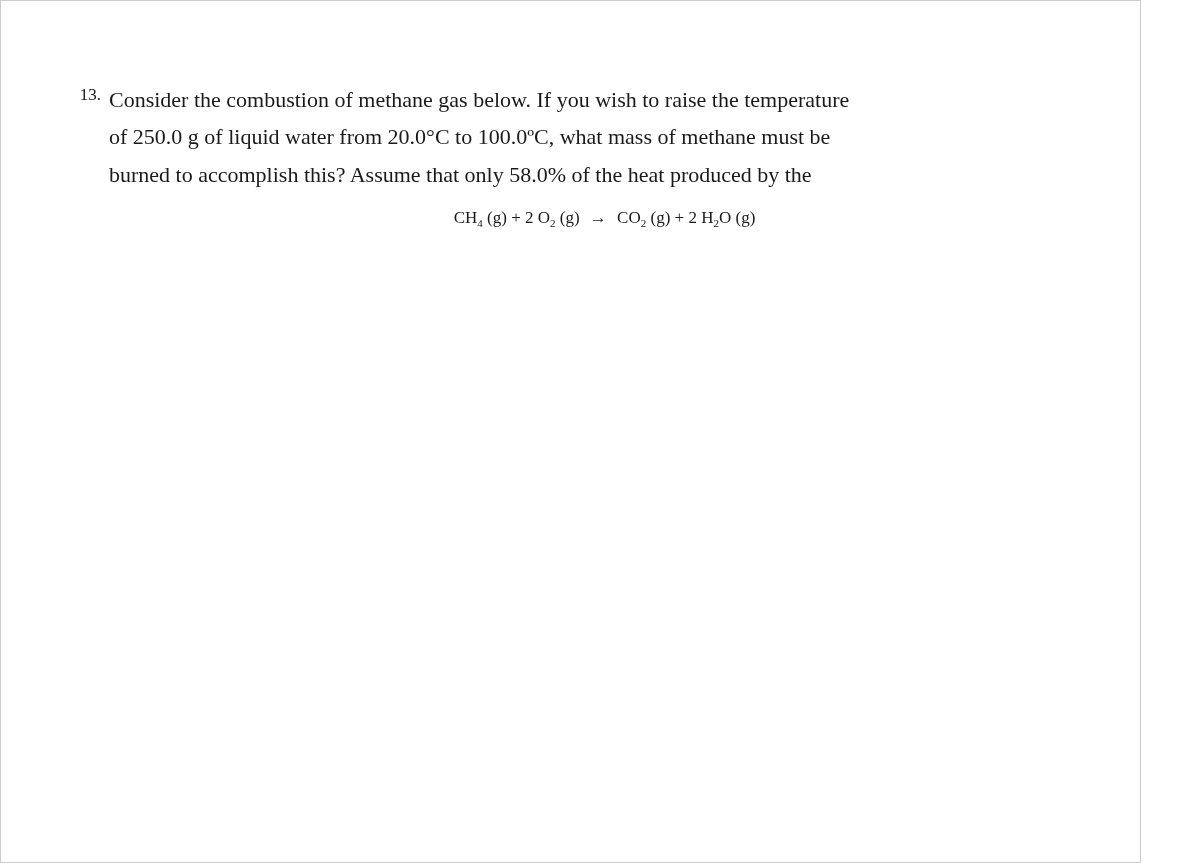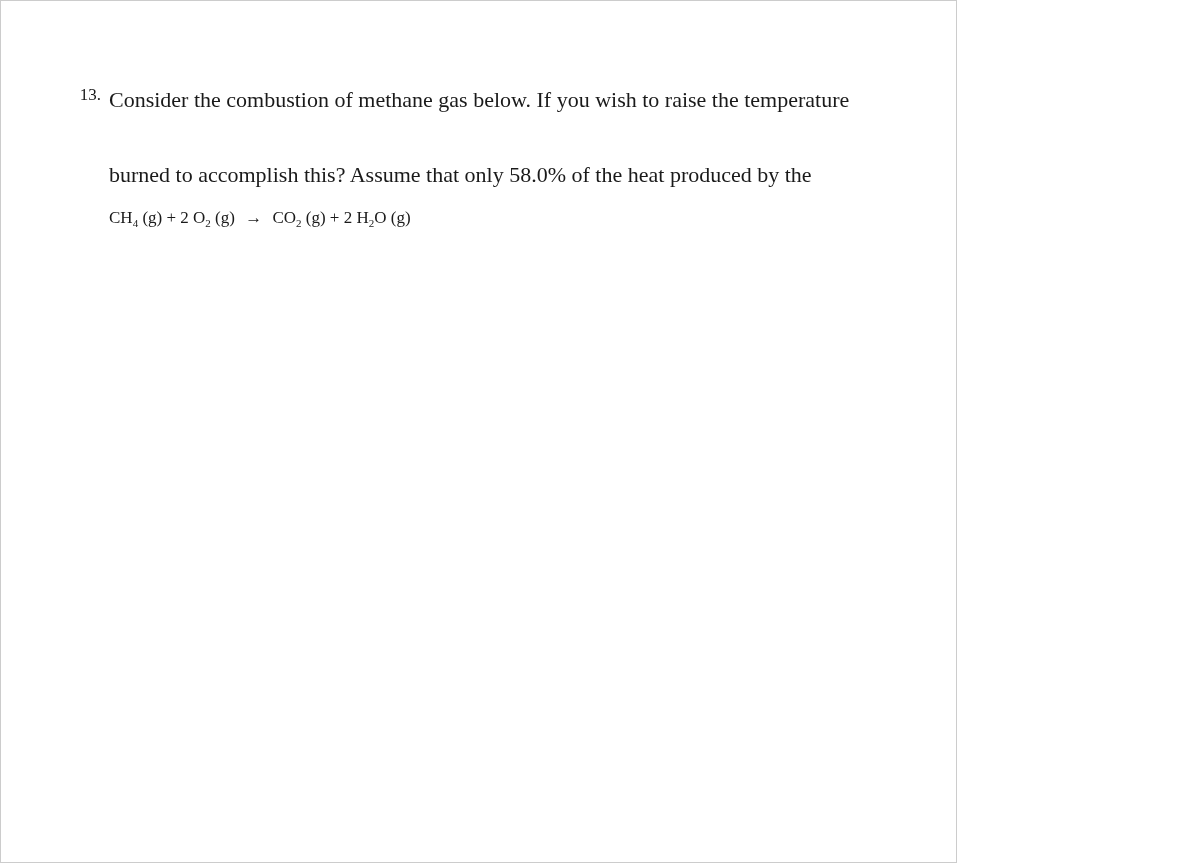--- a/index.html
+++ b/index.html
@@ -11,21 +11,21 @@
     body {
       background-color: #ffffff;
       font-family: "Times New Roman", Times, serif;
       font-size: 17px;
       color: #1a1a1a;
       width: 1179px;
       min-height: 863px;
     }
 
     .page {
-      width: 957px;
+      width: 1141px;
       min-height: 863px;
       background: #ffffff;
       padding: 80px 40px 40px 40px;
       border: 1px solid #cccccc;
     }
 
     .question-block {
       display: flex;
       flex-direction: row;
       align-items: flex-start;
@@ -46,21 +46,21 @@
     }
 
     .question-text {
       font-size: 22px;
       line-height: 1.7;
       text-align: justify;
       font-family: "Times New Roman", Times, serif;
     }
 
     .equation-line {
-      text-align: left;
+      text-align: center;
       margin-top: 10px;
       font-size: 17px;
       font-family: "Times New Roman", Times, serif;
       line-height: 1.8;
     }
 
     sub {
       font-size: 11px;
       vertical-align: sub;
     }
@@ -72,21 +72,21 @@
   </style>
 </head>
 <body>
 
 <div class="page">
   <div class="question-block">
     <div class="question-number">13.</div>
     <div class="question-body">
       <div class="question-text">
         <span>Consider  the  combustion  of  methane  gas  below.  If  you  wish  to  raise  the  temperature</span><br>
-        <br>
+        <span>of  250.0  g  of  liquid  water  from  20.0°C  to  100.0ºC,  what  mass  of  methane  must  be</span><br>
         <span>burned  to  accomplish  this?  Assume  that  only  58.0%  of  the  heat  produced  by  the</span><br>
       </div>
       <div class="equation-line">
         <span>CH<sub>4</sub> (g)</span>
         <span> + </span>
         <span>2</span>
         <span> O<sub>2</sub> (g)</span>
         <span class="arrow">→</span>
         <span>CO<sub>2</sub> (g)</span>
         <span> + </span>

